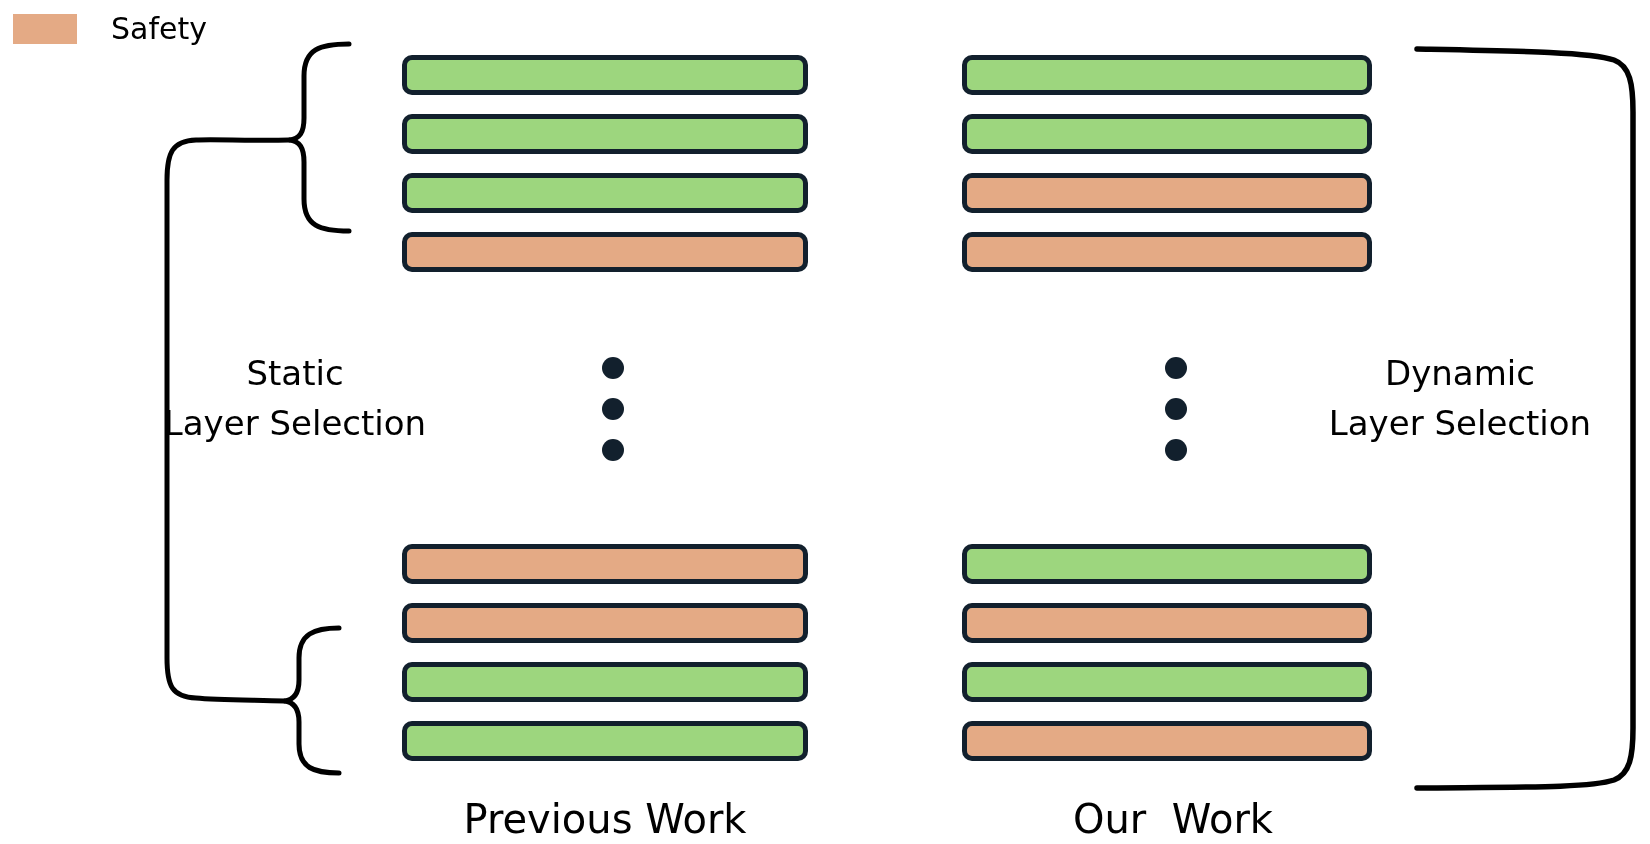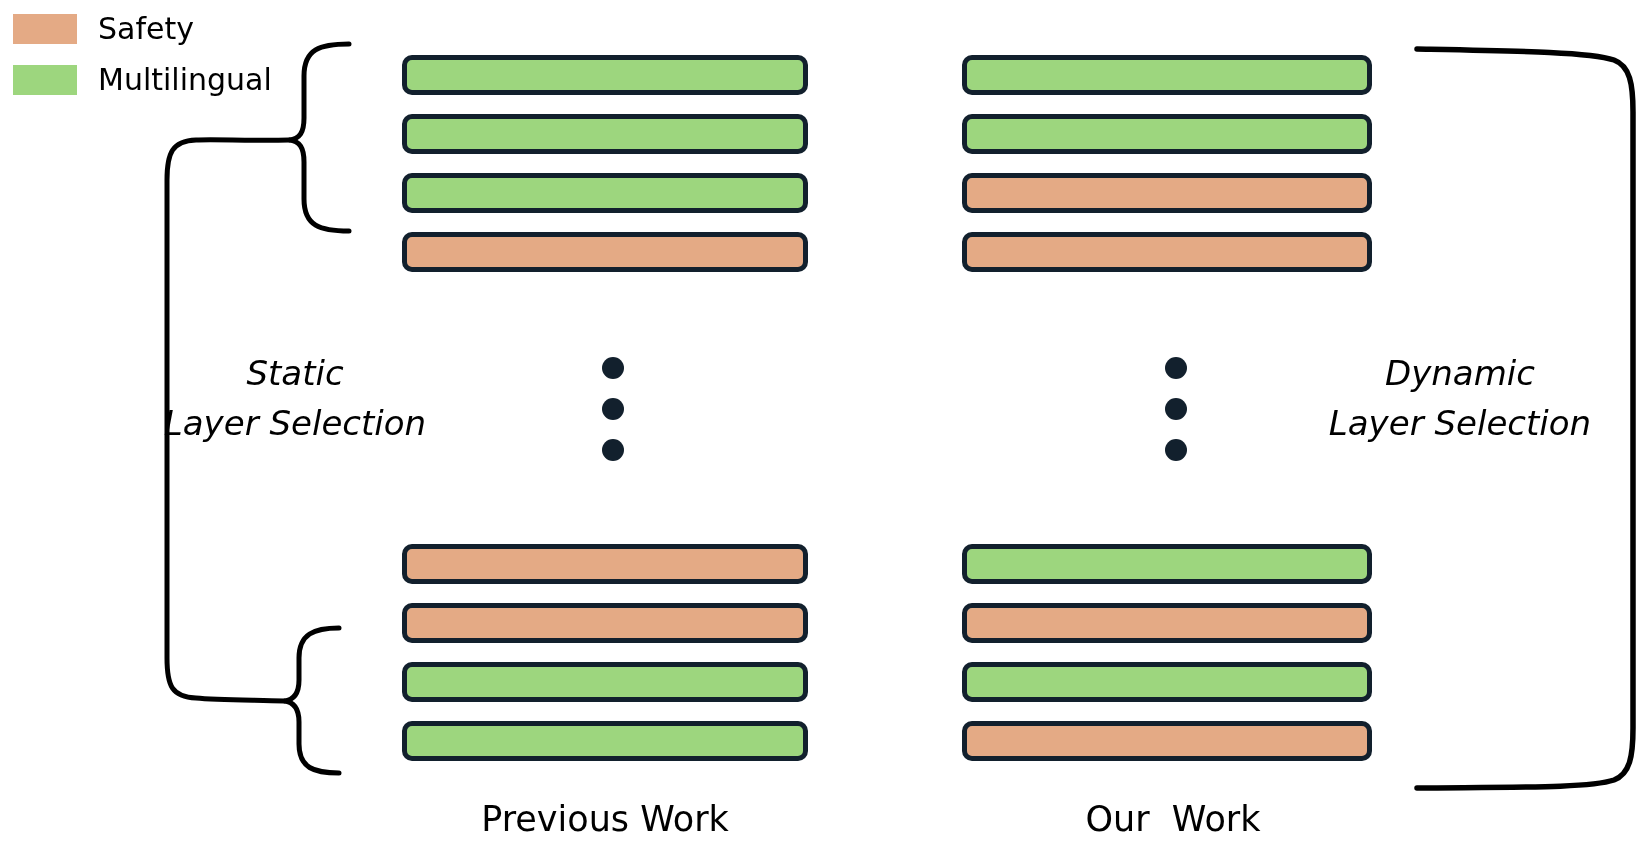--- a/index.html
+++ b/index.html
@@ -34,21 +34,21 @@
     display: flex;
     align-items: center;
     margin-bottom: 17px;
   }
   .swatch {
     width: 64px;
     height: 30px;
     flex: 0 0 64px;
   }
   .legend-label {
-    margin-left: 21px;
+    margin-left: 34px;
     font-size: 30px;
     line-height: 34px;
     white-space: nowrap;
   }
   
   .stack {
     position: absolute;
     display: flex;
     flex-direction: column;
     gap: 19px;
@@ -77,36 +77,35 @@
     height: 22px;
     border-radius: 50%;
     background: #12202D;
   }
   
   .caption {
     position: absolute;
     top: 794px;
     height: 50px;
     line-height: 50px;
-    font-size: 35px;
+    font-size: 40px;
     text-align: center;
     white-space: pre;
   }
   .caption-prev { left: 402px; width: 406px; }
   .caption-our  { left: 968px; width: 410px; }
   
   .side-label {
     position: absolute;
     top: 348px;
     width: 400px;
     font-size: 34px;
     line-height: 50px;
     text-align: center;
     white-space: nowrap;
-    font-style: italic;
   }
   .side-label-static  { left: 95px; }
   .side-label-dynamic { left: 1260px; }
 </style>
 </head>
 <body>
 
 <div class="canvas">
 
   <svg class="lines" viewBox="0 0 1650 844" fill="none" xmlns="http://www.w3.org/2000/svg">
@@ -117,24 +116,20 @@
 
     <path d="M 289 140 C 250 141 215 139 196 140 C 172 141 167 153 167 180 L 167 658 C 167 686 172 697 196 698 C 216 700 252 700 284 701" stroke="#000000" stroke-width="5" stroke-linecap="round"></path>
 
     <path d="M 1417 49 C 1520 51 1590 52 1614 60 C 1630 66 1633 84 1633 112 L 1633 728 C 1633 756 1630 774 1614 780 C 1590 788 1520 787 1417 788" stroke="#000000" stroke-width="5.5" stroke-linecap="round"></path>
   </svg>
 
   <div class="legend">
     <div class="legend-row">
       <div class="swatch" style="background: rgb(228, 170, 133);"></div>
       <div class="legend-label">Safety</div>
-    </div>
-    <div class="legend-row">
-      <div class="swatch" style="background: rgb(157, 214, 126);"></div>
-      <div class="legend-label">Multilingual</div>
     </div>
   </div>
 
   <div class="stack stack-prev-top">
       <div class="bar" style="background: rgb(157, 214, 126);"></div>
       <div class="bar" style="background: rgb(157, 214, 126);"></div>
       <div class="bar" style="background: rgb(157, 214, 126);"></div>
       <div class="bar" style="background: rgb(228, 170, 133);"></div>
     </div>
   <div class="dots dots-prev">

